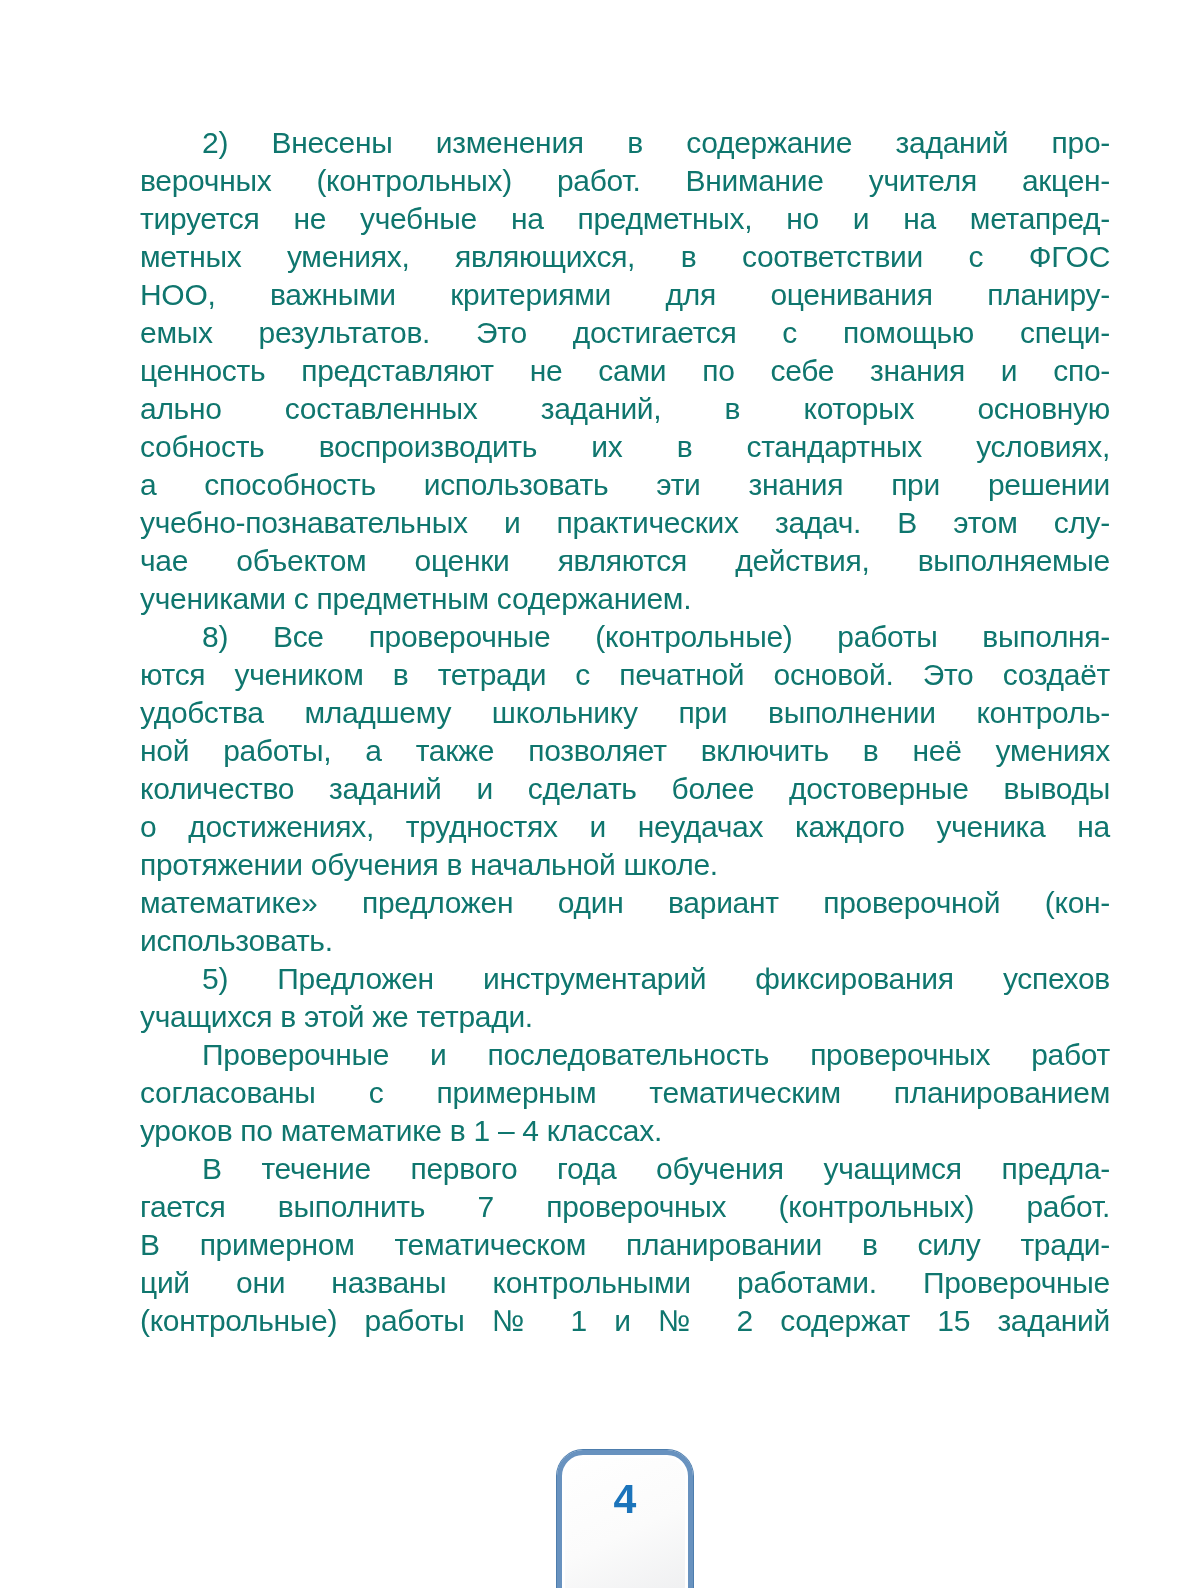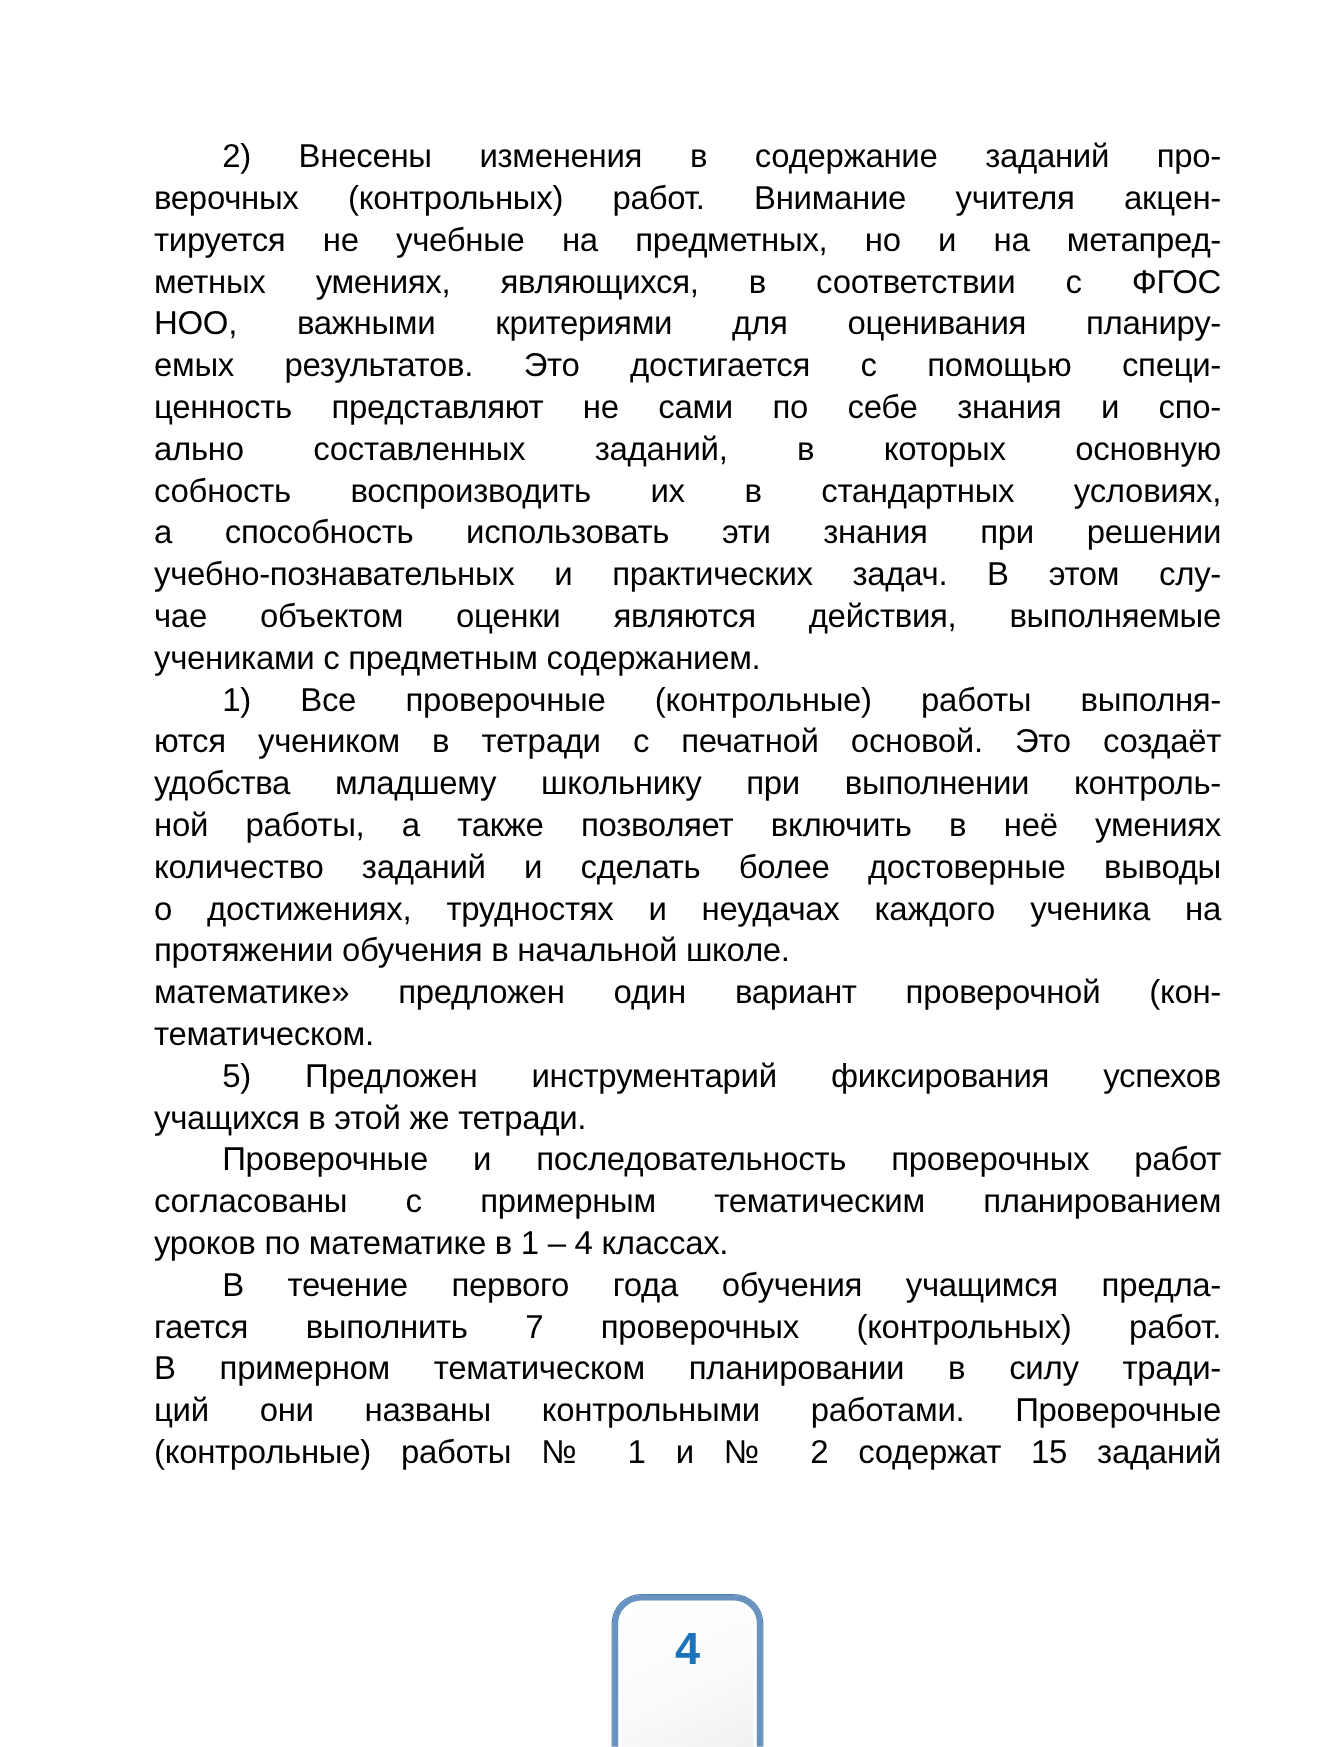--- a/index.html
+++ b/index.html
@@ -15,21 +15,21 @@
     font-family: "Liberation Sans", sans-serif;
   }
   .text-block {
     position: absolute;
     left: 140px;
     top: 124px;
     width: 970px;
     font-size: 30px;
     line-height: 38px;
     letter-spacing: -0.3px;
-    color: #000000;
+    color: #0f766e;
   }
   .line {
     height: 38px;
     text-align: justify;
     text-align-last: justify;
     white-space: nowrap;
   }
   .line.plain {
     text-align-last: left;
     white-space: normal;
@@ -70,29 +70,29 @@
   <div class="line">метных умениях, являющихся, в соответствии с ФГОС</div>
   <div class="line">НОО, важными критериями для оценивания планиру-</div>
   <div class="line">емых результатов. Это достигается с помощью специ-</div>
   <div class="line">ценность представляют не сами по себе знания и спо-</div>
   <div class="line">ально составленных заданий, в которых основную</div>
   <div class="line">собность воспроизводить их в стандартных условиях,</div>
   <div class="line">а способность использовать эти знания при решении</div>
   <div class="line">учебно-познавательных и практических задач. В этом слу-</div>
   <div class="line">чае объектом оценки являются действия, выполняемые</div>
   <div class="line plain">учениками с предметным содержанием.</div>
-  <div class="line ind">1) Все проверочные (контрольные) работы выполня-</div>
+  <div class="line ind">8) Все проверочные (контрольные) работы выполня-</div>
   <div class="line">ются учеником в тетради с печатной основой. Это создаёт</div>
   <div class="line">удобства младшему школьнику при выполнении контроль-</div>
   <div class="line">ной работы, а также позволяет включить в неё умениях</div>
   <div class="line">количество заданий и сделать более достоверные выводы</div>
   <div class="line">о достижениях, трудностях и неудачах каждого ученика на</div>
   <div class="line plain">протяжении обучения в начальной школе.</div>
   <div class="line">математике» предложен один вариант проверочной (кон-</div>
-  <div class="line plain">тематическом.</div>
+  <div class="line plain">использовать.</div>
   <div class="line ind">5) Предложен инструментарий фиксирования успехов</div>
   <div class="line plain">учащихся в этой же тетради.</div>
   <div class="line ind">Проверочные и последовательность проверочных работ</div>
   <div class="line">согласованы с примерным тематическим планированием</div>
   <div class="line plain">уроков по математике в 1 – 4 классах.</div>
   <div class="line ind">В течение первого года обучения учащимся предла-</div>
   <div class="line">гается выполнить 7 проверочных (контрольных) работ.</div>
   <div class="line">В примерном тематическом планировании в силу тради-</div>
   <div class="line">ций они названы контрольными работами. Проверочные</div>
   <div class="line">(контрольные) работы № 1 и № 2 содержат 15 заданий</div>

